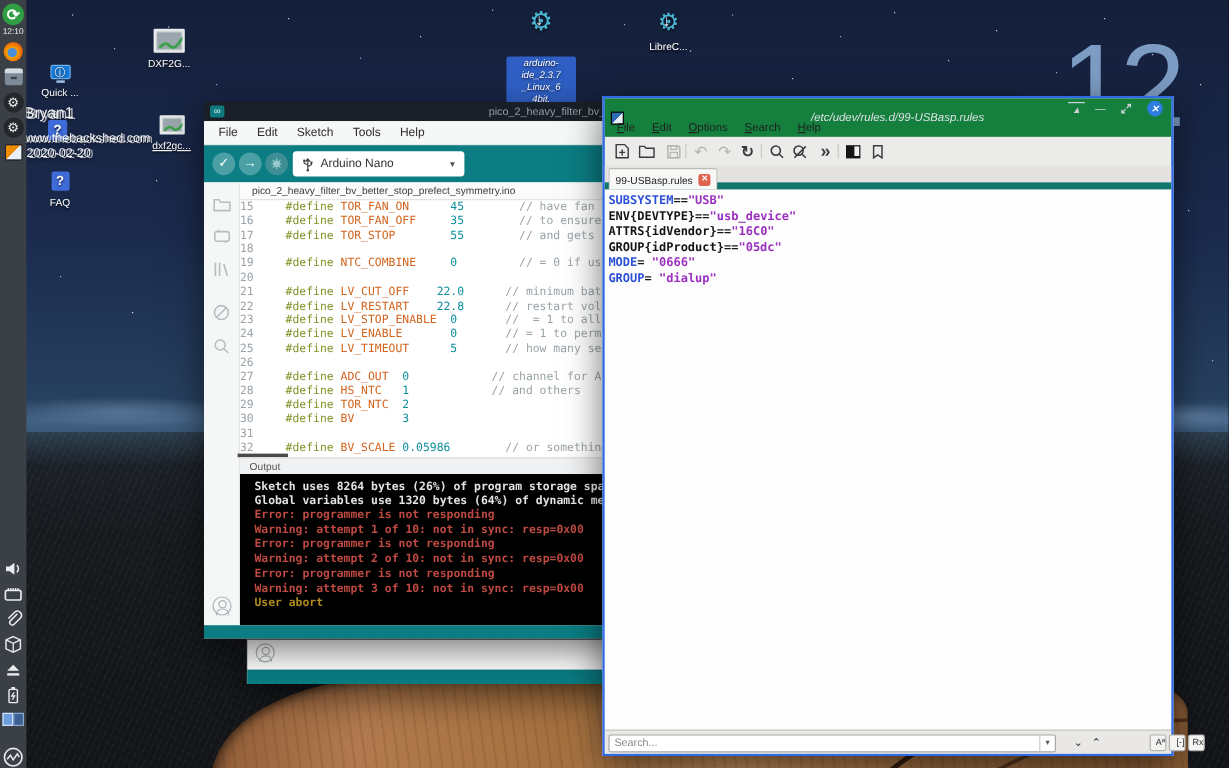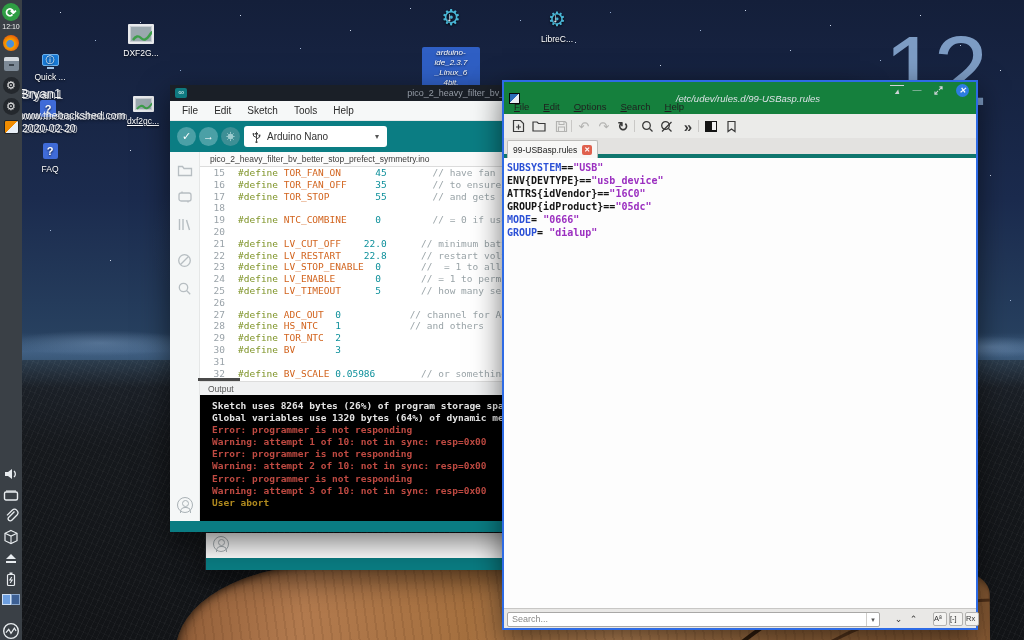--- a/index.html
+++ b/index.html
@@ -117,21 +117,21 @@
   .board .caret{font-size:8px;color:#555;}
   .aw-tabbar{position:absolute;left:30px;top:67px;right:0;height:15px;background:#fbfbfb;
        border-bottom:1px solid #dcdcdc;}
   .aw-tabbar .tab{position:absolute;left:10px;top:0;font-size:8.5px;color:#3c3c3c;line-height:15px;white-space:nowrap;}
   .aw-side{position:absolute;left:0;top:67px;width:30px;height:369px;background:#f5f7f7;
        border-right:1px solid #e5e7e7;display:flex;flex-direction:column;align-items:center;}
   .s-ic{width:18px;height:18px;margin-top:9px;display:flex;align-items:center;justify-content:center;flex:none;}
   .aw-editor{position:absolute;left:30px;top:82px;right:0;height:214px;background:#fff;overflow:hidden;
        font-family:"DejaVu Sans Mono",monospace;font-size:9.5px;}
   .cl{white-space:pre;height:11.8px;line-height:11.8px;}
-  .ln{display:inline-block;width:38px;text-align:right;padding-right:13px;color:#9aa3a9;}
+  .ln{display:inline-block;width:38px;padding-right:13px;color:#9aa3a9;}
   .tk-kw{color:#7f9428;}
   .tk-name{color:#d2641e;}
   .tk-num{color:#0e909b;}
   .tk-cmt{color:#9aa4a8;}
   .tk-sp{color:#434f54;}
   .scrollgrip{position:absolute;left:28px;top:293px;width:42px;height:3px;background:#4a4a4a;}
   .aw-outhead{position:absolute;left:30px;top:296px;right:0;height:14px;background:#f0f1f2;
        border-top:1px solid #ddd;font-size:8.5px;color:#555;line-height:14px;padding-left:8px;}
   .aw-console{position:absolute;left:30px;top:310px;right:0;height:126px;background:#000;
        font-family:"DejaVu Sans Mono",monospace;font-size:9.5px;font-weight:bold;
@@ -155,41 +155,41 @@
   .fp-menu{position:absolute;left:0;top:16px;width:100%;height:16px;display:flex;align-items:center;padding-left:3px;}
   .fp-menu span{display:inline-block;font-size:9.5px;color:#1f1f1f;padding:0 7px;}
   .fp-menu span::first-letter{text-decoration:underline;}
   .fp-tool{position:absolute;left:0;top:32px;width:100%;height:24px;}
   .fp-ti{position:absolute;top:4px;width:16px;height:16px;display:flex;align-items:center;justify-content:center;
        color:#3a3a3a;font-size:13px;}
   .fp-ti.gray{color:#b3b3b1;}
   .fp-sep{position:absolute;top:6px;width:1px;height:12px;background:#c9c8c6;}
   .sidepane-ic{width:12px;height:11px;background:#141414;position:relative;}
   .sidepane-ic:after{content:"";position:absolute;right:1.5px;top:1.5px;width:4px;height:8px;background:#f0f0f0;}
-  .fp-tabbar{position:absolute;left:0;top:56px;width:100%;height:20px;background:#e3e2e0;border-bottom:4px solid #0f766e;}
+  .fp-tabbar{position:absolute;left:0;top:56px;width:100%;height:20px;background:#e3e2e0;border-bottom:6px solid #0f766e;}
   .fp-tab{position:absolute;left:3px;top:2px;height:18px;background:#f7f7f6;border:1px solid #bdbcba;
        border-bottom:none;border-radius:2px 2px 0 0;display:flex;align-items:center;padding:0 5px;}
   .fp-tab .tt{font-size:8.5px;color:#222;margin-right:5px;white-space:nowrap;}
   .fp-tab .tx{width:10px;height:10px;background:#e0614e;border-radius:2px;color:#fff;font-size:7px;
        line-height:10px;text-align:center;font-weight:bold;}
   .fp-text{position:absolute;left:0;top:76px;right:0;bottom:20px;background:#fdfdfd;
        padding:3px 0 0 3px;overflow:hidden;font-family:"DejaVu Sans Mono",monospace;font-size:10px;font-weight:bold;}
   .fp-line{white-space:pre;line-height:13px;}
   .fp-key{color:#2b50d6;}
   .fp-plain{color:#141414;}
   .fp-op{color:#141414;}
   .fp-str{color:#9b2fc0;}
   .fp-search{position:absolute;left:0;right:0;bottom:0;height:20px;background:#e9e8e6;border-top:1px solid #c8c7c5;}
   .fp-input{position:absolute;left:3px;top:2.5px;width:373px;height:15px;background:#fff;
        border:1px solid #a9a8a6;border-radius:2px;display:flex;align-items:center;}
   .fp-input .ph{flex:1;font-size:9px;color:#8a8a88;padding-left:4px;}
   .fp-input .combo{width:13px;text-align:center;font-size:7px;color:#555;border-left:1px solid #cfcecb;line-height:13px;}
   .fp-nav{position:absolute;top:3px;width:13px;height:14px;color:#333;font-size:9px;line-height:14px;text-align:center;}
   .fp-tgl{position:absolute;top:3px;width:14px;height:14px;background:#f4f3f1;border:1px solid #b3b2b0;
-       border-radius:2px;font-size:7.5px;color:#333;line-height:12px;text-align:left;}
+       border-radius:2px;font-size:7.5px;color:#333;line-height:12px;text-align:right;margin-left:25px;}
 
   svg{display:block;}
 </style>
 </head>
 <body>
 
 <div id="screen">
 
   <div class="sky"></div>
   <div class="nebula"></div>

